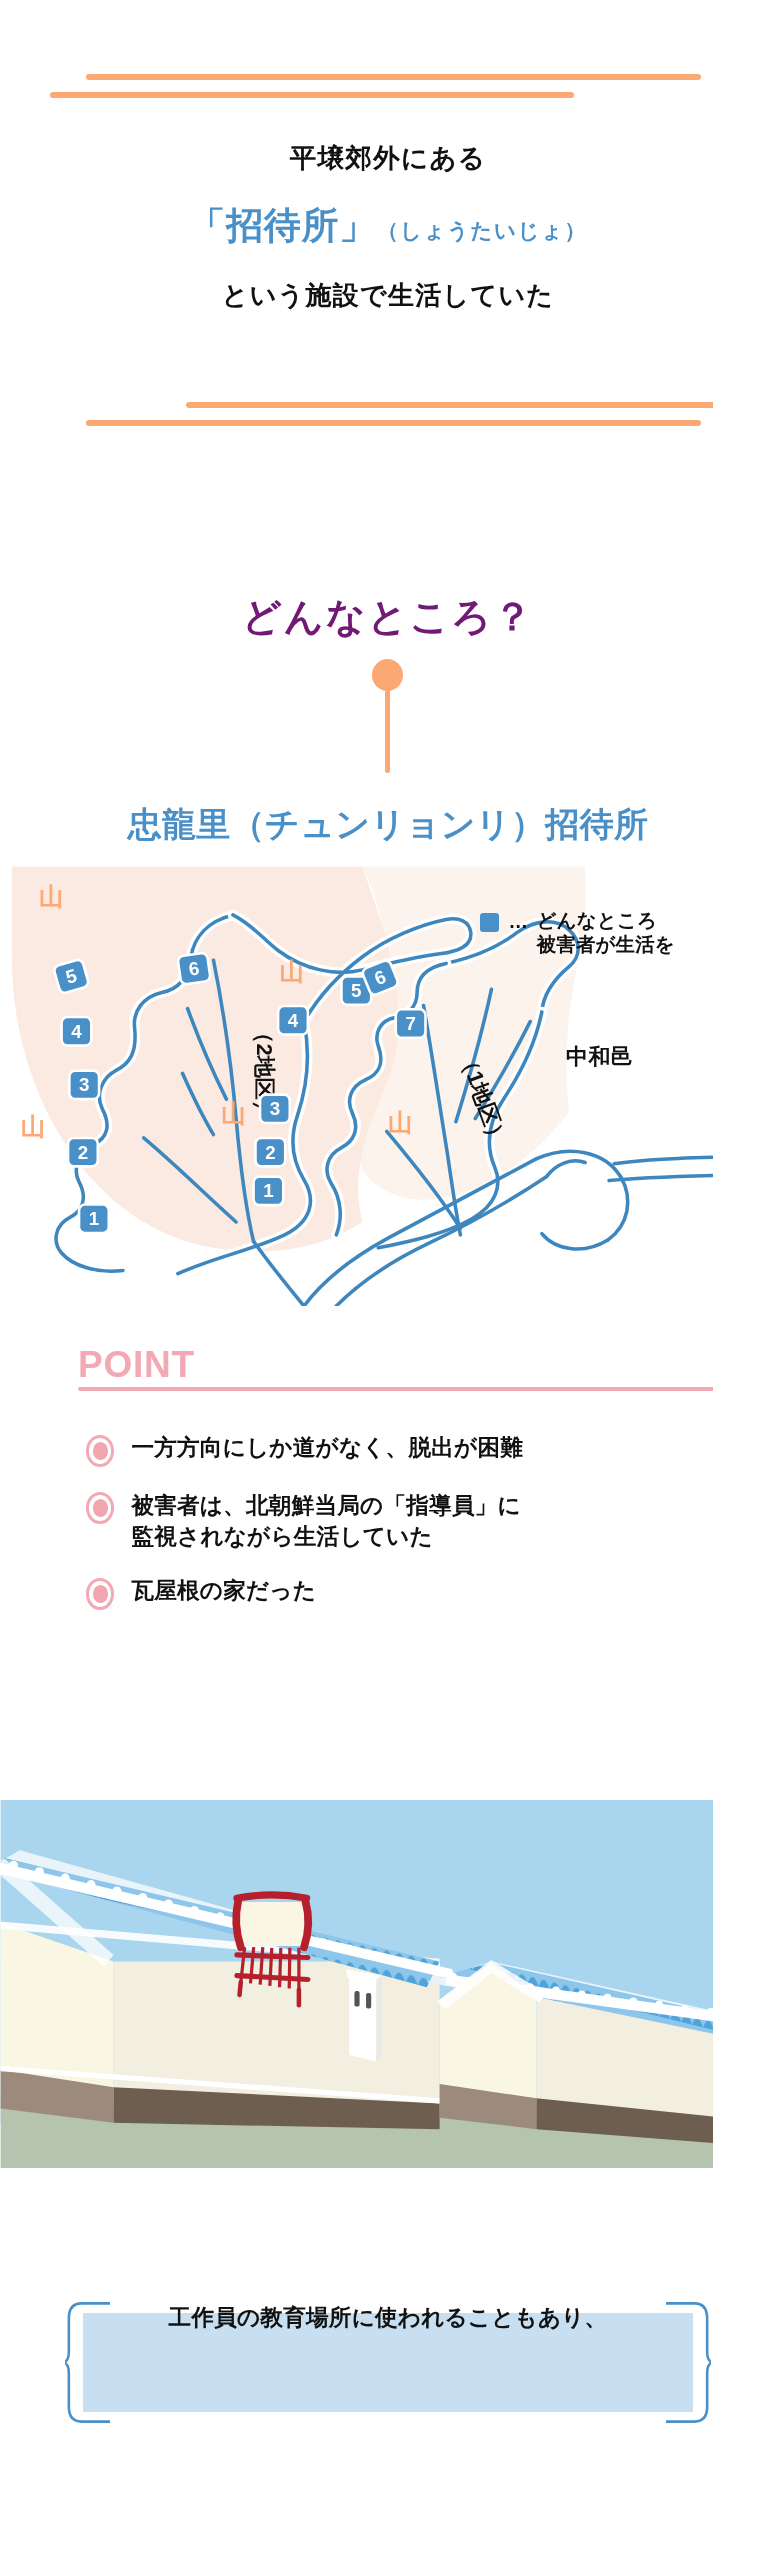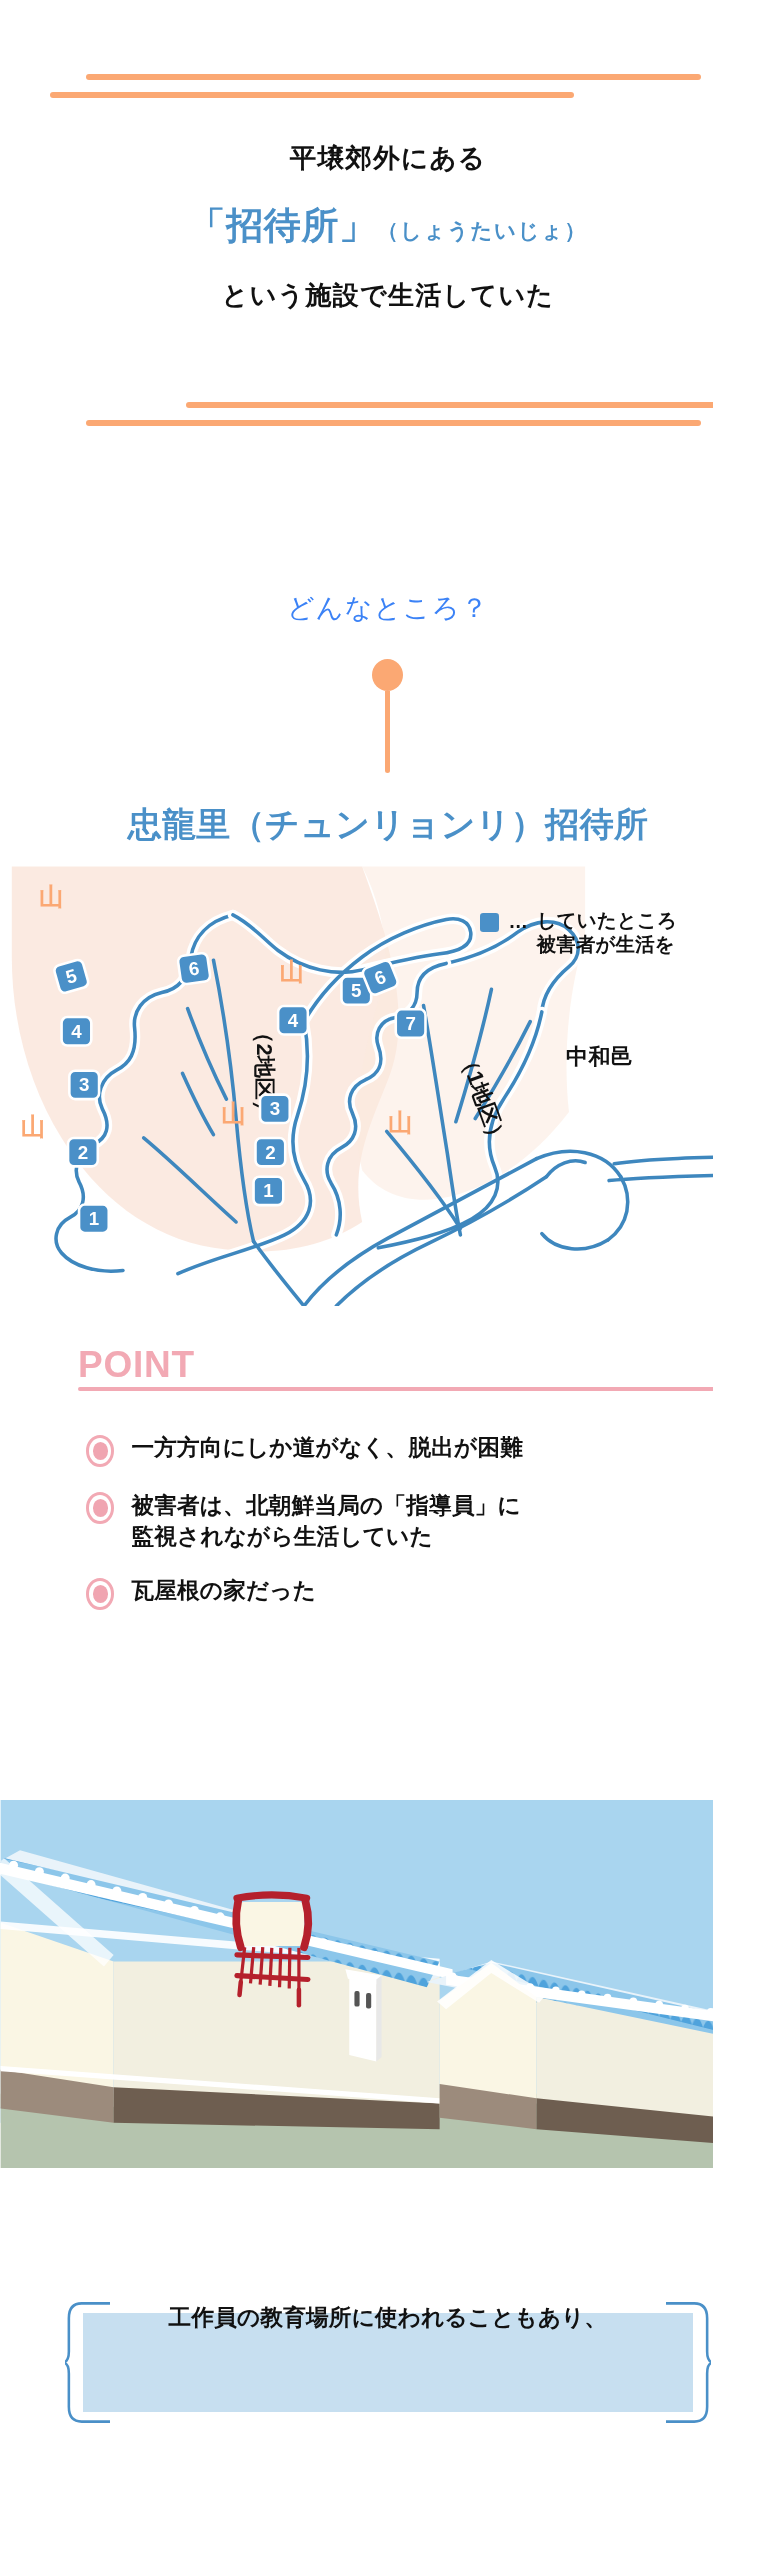--- a/index.html
+++ b/index.html
@@ -21,21 +21,21 @@
 
   
   .header{position:absolute;left:0;width:776px;text-align:center;}
   .hdr-line{font-weight:700;color:#111;letter-spacing:.04em;}
   .hdr-1{font-size:26.5px;line-height:1;letter-spacing:.05em;}
   .hdr-2{font-size:37px;line-height:1;color:#4A90C8;letter-spacing:.02em;white-space:nowrap;}
   .hdr-2 .ruby{font-size:21.3px;letter-spacing:.08em;}
   .hdr-3{font-size:26px;line-height:1;letter-spacing:.05em;}
 
   
-  .question{position:absolute;left:0;width:776px;text-align:center;font-size:27px;font-weight:400;color:#3b82f6;letter-spacing:.05em;}
+  .question{position:absolute;left:0;width:776px;text-align:center;font-size:39px;font-weight:700;color:#701a75;letter-spacing:.05em;}
   .pin{position:absolute;}
   .pin .head{width:31px;height:32px;border-radius:50%;background:#FBA873;}
   .pin .stem{width:4.5px;height:82px;margin:0 auto;background:#FBA873;border-radius:0 0 2.6px 2.6px;}
 
   
   .map-title{position:absolute;left:0;width:776px;text-align:center;font-size:34px;font-weight:700;color:#4A90C8;letter-spacing:.01em;white-space:nowrap;}
 
   
   .map-wrap{position:absolute;left:0;top:860px;width:776px;height:446px;}
   .map-wrap svg{display:block;}
@@ -264,21 +264,21 @@
           <text class="mnum" x="0" y="10">1</text>
         </g>
       </g>
     </svg>
   </div>
 
   <div class="legend">
     <div class="legend-swatch"></div>
     <div class="legend-dots">…</div>
     <div class="legend-text">
-      <div>していたところ</div>
+      <div>どんなところ</div>
       <div>被害者が生活を</div>
     </div>
   </div>
 
   <div class="town-label">中和邑</div>
 
   <div class="point-head">
     <div class="point-word">POINT</div>
     <div class="point-rule"></div>
   </div>

